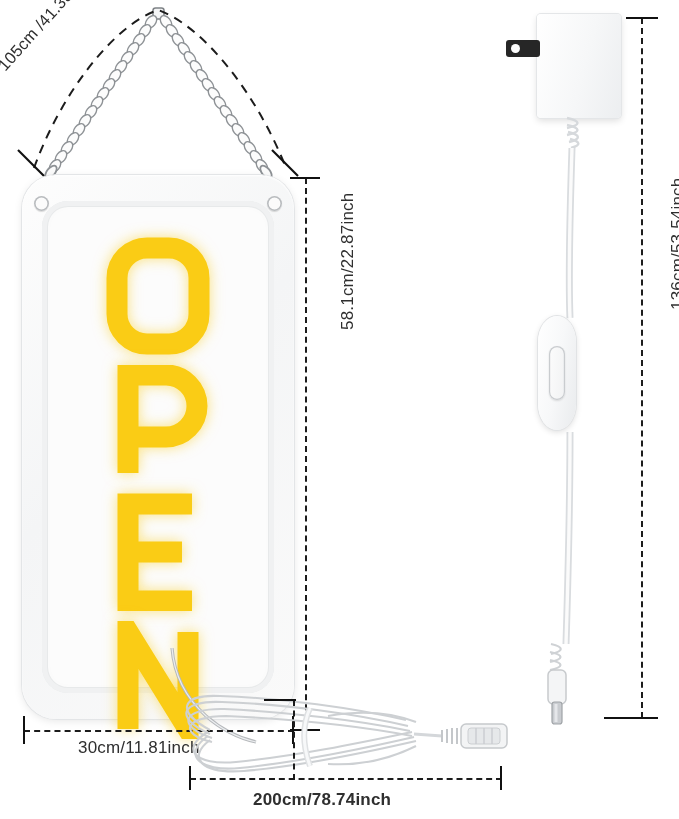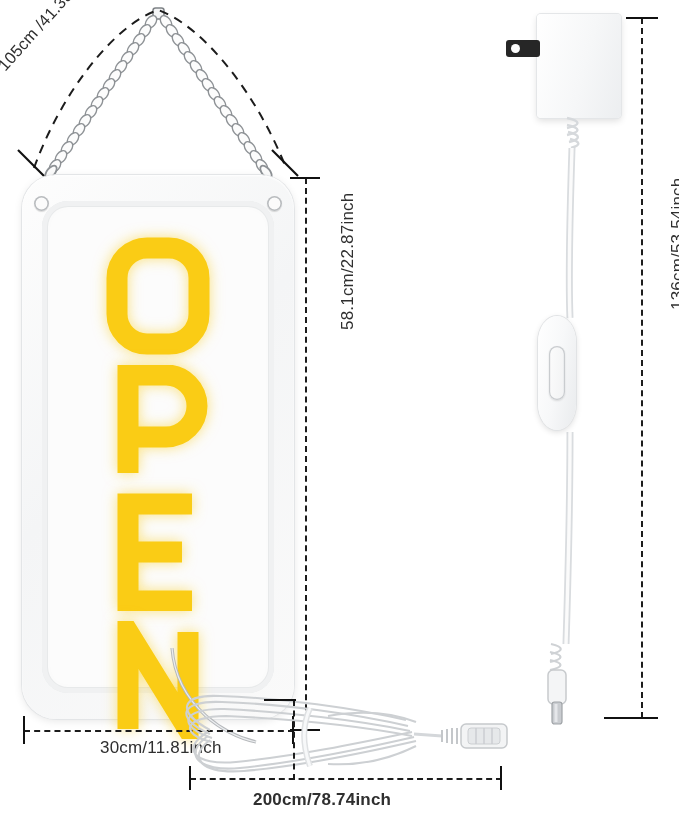--- a/index.html
+++ b/index.html
@@ -17,21 +17,21 @@
   }
   #dim-chain-label{
     left:-6px;top:62px;
     transform:rotate(-48deg);transform-origin:left top;
     font-size:16.5px;
   }
   #dim-height-label{
     left:338px;top:330px;
     transform:rotate(-90deg);transform-origin:left top;
   }
-  #dim-width-label{left:78px;top:738px;margin-left:22px;}
+  #dim-width-label{left:78px;top:738px;}
   #dim-cable-label{left:253px;top:790px;font-weight:bold;}
   #dim-cord-label{left:668px;top:310px;
     transform:rotate(-90deg);transform-origin:left top;}
 
   
   .dash-v{position:absolute;border-left:2px dashed #1c1c1c;}
   .dash-h{position:absolute;border-top:2px dashed #1c1c1c;}
   .tick-h{position:absolute;border-top:2.4px solid #111;}
   .tick-v{position:absolute;border-left:2.4px solid #111;}
 

